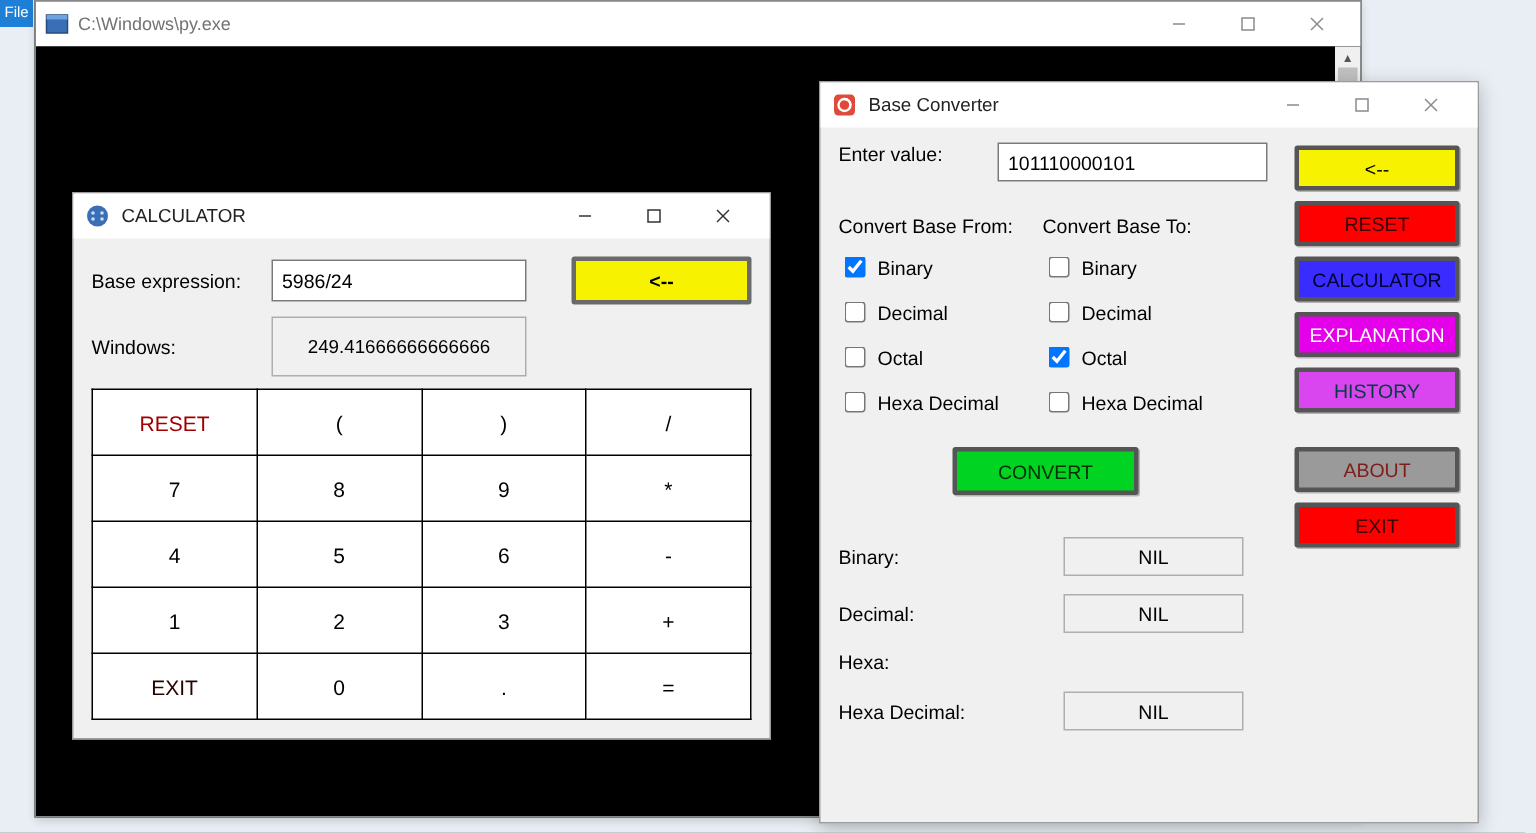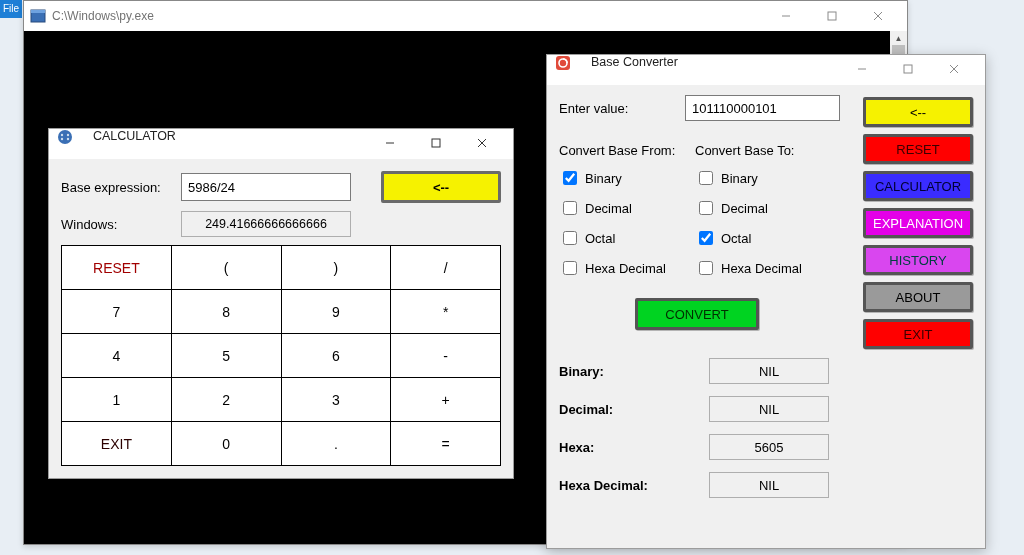--- a/index.html
+++ b/index.html
@@ -21,66 +21,66 @@
   .winbtns.faded .winbtn svg { stroke: #8a8a8a; }
   .console .body { position: relative; width: 100%; height: calc(100% - 30px); background: #000; }
   .console .scrollbar { position: absolute; right: 0; top: 30px; bottom: 0; width: 17px; background: #f0f0f0; }
   .console .scrollbar .thumb { position: absolute; left: 2px; right: 2px; top: 14px; height: 24px; background: #c0c0c0; }
   .console .scrollbar .arrow { position: absolute; left: 0; right: 0; height: 14px; display:flex; align-items:center; justify-content:center; color:#555; font-size:8px;}
   .console .scrollbar .arrow.up { top:0; }
   .console .scrollbar .arrow.down { bottom:0; }
 
   
   .tkwin { position: absolute; background: #f0f0f0; border: 1px solid #9c9c9c; box-shadow: 0 3px 12px rgba(0,0,0,.25); }
-  .tkwin .titlebar { height: 30px; background: #fff; display: flex; align-items: flex-start; padding: 0 8px; gap: 12px; }
+  .tkwin .titlebar { height: 30px; background: #fff; display: flex; align-items: center; padding: 0 8px; }
   .tkwin .titlebar .icon { width: 16px; height: 16px; margin-right: 8px; display:inline-flex; }
   .tkwin .titlebar .title { flex: 1; font-size: 12.5px; color: #222; }
   .tkwin .client { padding: 12px 12px; }
 
   
   #calc { left: 48px; top: 128px; width: 466px; }
   #calc .row { display: flex; align-items: center; margin-bottom: 8px; }
   #calc .lbl { width: 120px; font-size: 13px; }
   #calc input.expr { width: 170px; height: 28px; padding: 2px 6px; border: 1px solid #7a7a7a; background:#fff; font-size: 13px; }
-  #calc .answerbox { width: 170px; height: 26px; border: 1px solid #aeaeae; background:#f0f0f0; display:flex; align-items:center; justify-content:center; font-size:12.5px; }
+  #calc .answerbox { width: 170px; height: 40px; border: 1px solid #aeaeae; background:#f0f0f0; display:flex; align-items:center; justify-content:center; font-size:12.5px; }
   #calc .backspace { margin-left: auto; width: 120px; height: 32px; background: #f6f200; border: 3px solid #6a6a6a; border-radius:2px; display:flex; align-items:center; justify-content:center; font-weight:600; }
   #calc table.keys { border-collapse: collapse; width: 100%; margin-top: 6px; }
   #calc table.keys td { border: 1px solid #000; height: 44px; text-align: center; vertical-align: middle; font-size: 14px; background:#fff; width:25%; }
   #calc td.reset { background: #ff7f7f; color:#a10000; }
   #calc td.cyan  { background: #00ffff; }
   #calc td.pink  { background: #ffc0cf; }
   #calc td.green { background: #00d321; }
   #calc td.red   { background: #ff0000; color:#2b0000; }
 
   
   #conv { left: 546px; top: 54px; width: 440px; height: 495px; }
   #conv .client { padding: 10px 12px 6px 12px; }
-  #conv .toprow { display:flex; align-items:center;gap:20px; }
+  #conv .toprow { display:flex; align-items:flex-start; }
   #conv .toprow .lbl { width: 106px; }
-  #conv .toprow input { width: 155px; height: 26px; border:1px solid #7a7a7a; padding:2px 6px; font-size:13px; }
+  #conv .toprow input { width: 180px; height: 26px; border:1px solid #7a7a7a; padding:2px 6px; font-size:13px; }
   #conv .sidebtns { position:absolute; right:12px; top:42px; width:110px; display:flex; flex-direction:column; gap:7px; }
   #conv .btn3d { height:30px; border:3px solid #555; border-radius:2px; display:flex; align-items:center; justify-content:center; font-size:13px; font-weight:500; box-shadow: 1px 1px 0 rgba(0,0,0,.25); }
   .btn-yellow { background:#f6f200; }
   .btn-red    { background:#ff0000; color:#3a0000; }
   .btn-blue   { background:#3a2cff; color:#003; }
   .btn-mag    { background:#e400e8; color:#ffffff; }
   .btn-cyan   { background:#d946ef; color:#004040; }
-  .btn-gray   { background:#9a9a9a; color:#000000; }
+  .btn-gray   { background:#9a9a9a; color:#7f1d1d;margin-top:16px; }
   .btn-green  { background:#00d321; color:#003000; }
 
   #conv .cols { display:flex; margin-top: 22px; }
   #conv .col { width: 136px; }
   #conv .colhdr { font-size:13px; margin-bottom: 10px; }
   #conv .chk { display:flex; align-items:center; margin: 10px 0; font-size:13px; }
   #conv .chk input { width:14px; height:14px; margin-right:8px; }
   #conv .convertwrap { margin-top: 10px; margin-left: 76px; }
   #conv .convertbtn { width: 124px; height: 32px; }
   #conv .results { margin-top: 28px; }
   #conv .resrow { display:flex; align-items:center; margin: 12px 0; }
-  #conv .resrow .rlbl { width: 150px; font-size:13px; font-weight:700; }
+  #conv .resrow .rlbl { width: 150px; font-size:13px; font-weight:400; }
   #conv .resrow .rval { width: 120px; height:26px; border:1px solid #aeaeae; background:#f0f0f0; display:flex; align-items:center; justify-content:center; font-size:13px; }
 </style>
 </head>
 <body>
 
 <div class="desktop">
 
   <div class="edge-tab">File</div>
 
   <div class="console">
@@ -292,21 +292,20 @@
         <div class="resrow">
           <span class="rlbl">Binary:</span>
           <div class="rval">NIL</div>
         </div>
         <div class="resrow">
           <span class="rlbl">Decimal:</span>
           <div class="rval">NIL</div>
         </div>
         <div class="resrow">
           <span class="rlbl">Hexa:</span>
-          <div class="rval">5605</div>
         </div>
         <div class="resrow">
           <span class="rlbl">Hexa Decimal:</span>
           <div class="rval">NIL</div>
         </div>
       </div>
     </div>
   </div>
 
 </div>

